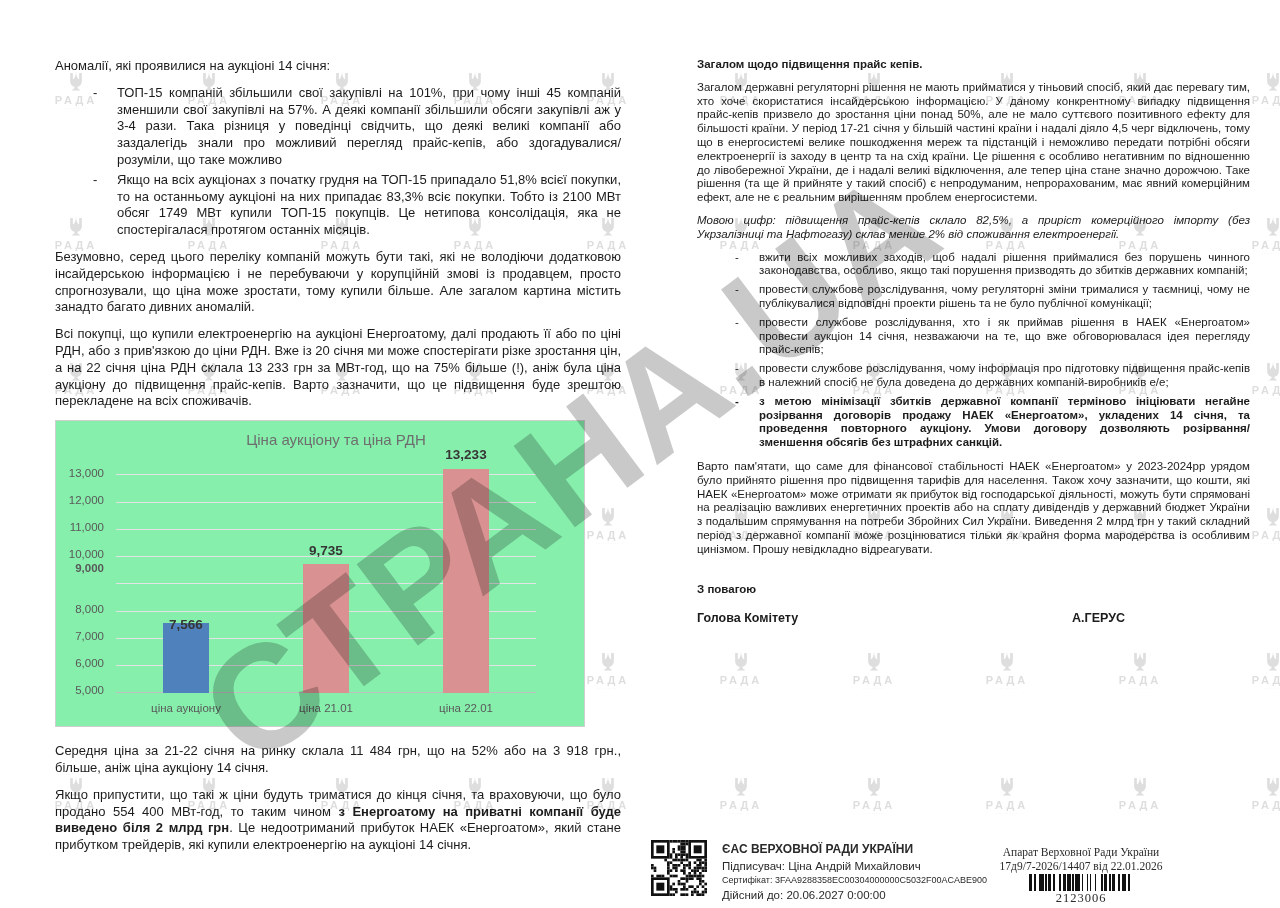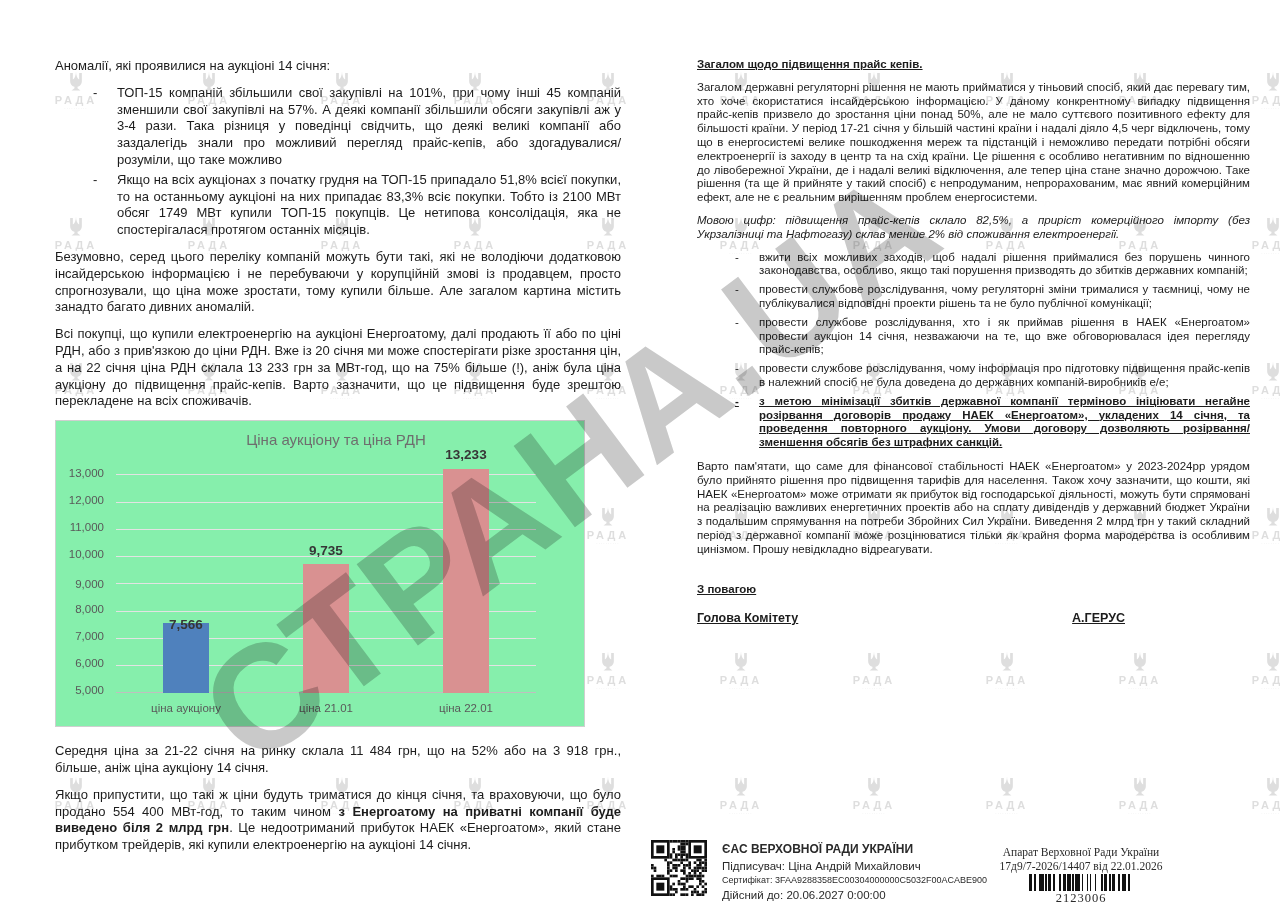--- a/index.html
+++ b/index.html
@@ -22,21 +22,21 @@
     color:#c9c9c9;mix-blend-mode:multiply;white-space:nowrap;
     font-family:"Liberation Sans",sans-serif;
   }
 
   
   .col{position:absolute;top:58px;z-index:1;text-align:justify;}
   .col.left{left:55px;width:566px;font-size:13px;line-height:16.8px;}
   .col.right{left:697px;width:553px;font-size:11.5px;line-height:13.8px;}
   .para{margin:0 0 10px 0;}
   .col.right .para{margin:0 0 9px 0;}
-  .bold{font-weight:bold;text-decoration:underline;}
+  .bold{font-weight:bold;}
   .italic{font-style:italic;}
   .closing{margin-top:26px !important;margin-bottom:0 !important;}
 
   .bullets{margin:0 0 10px 0;}
   .bullet-item{display:flex;margin-bottom:3px;}
   .col.right .bullet-item{margin-bottom:5px;}
   .bullet-item .marker{flex:0 0 24px;margin-left:38px;}
   .bullet-item .btext{flex:1;text-align:justify;}
   .bullet-item.bold .btext,.bullet-item.bold .marker{font-weight:bold;}
 
@@ -514,21 +514,21 @@
     <p class="para">Безумовно, серед цього переліку компаній можуть бути такі, які не володіючи додатковою інсайдерською інформацією і не перебуваючи у корупційній змові із продавцем, просто спрогнозували, що ціна може зростати, тому купили більше. Але загалом картина містить занадто багато дивних аномалій.</p>
     <p class="para">Всі покупці, що купили електроенергію на аукціоні Енергоатому, далі продають її або по ціні РДН, або з прив'язкою до ціни РДН. Вже із 20 січня ми може спостерігати різке зростання цін, а на 22 січня ціна РДН склала 13 233 грн за МВт-год, що на 75% більше (!), аніж була ціна аукціону до підвищення прайс-кепів. Варто зазначити, що це підвищення буде зрештою перекладене на всіх споживачів.</p>
 
     <div class="chart-box">
       <div class="chart-title">Ціна аукціону та ціна РДН</div>
       <div class="yaxis" id="yaxis">
           <div class="ytick" style="bottom: -6px;">5,000</div>
           <div class="ytick" style="bottom: 21.2093px;">6,000</div>
           <div class="ytick" style="bottom: 48.4186px;">7,000</div>
           <div class="ytick" style="bottom: 75.6279px;">8,000</div>
-          <div class="ytick" style="bottom: 100px;">9,000</div>
+          <div class="ytick" style="bottom: 116px; font-weight: bold;">9,000</div>
           <div class="ytick" style="bottom: 130.047px;">10,000</div>
           <div class="ytick" style="bottom: 157.256px;">11,000</div>
           <div class="ytick" style="bottom: 184.465px;">12,000</div>
           <div class="ytick" style="bottom: 211.674px;">13,000</div>
         </div>
       <div class="plot" id="plot">
           <div class="gridline base" style="bottom: 0px;"></div>
           <div class="gridline" style="bottom: 27.2093px;"></div>
           <div class="gridline" style="bottom: 54.4186px;"></div>
           <div class="gridline" style="bottom: 81.6279px;"></div>

